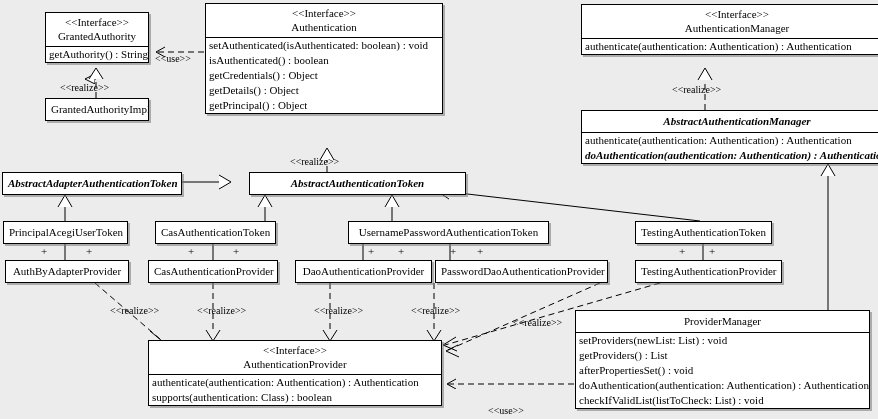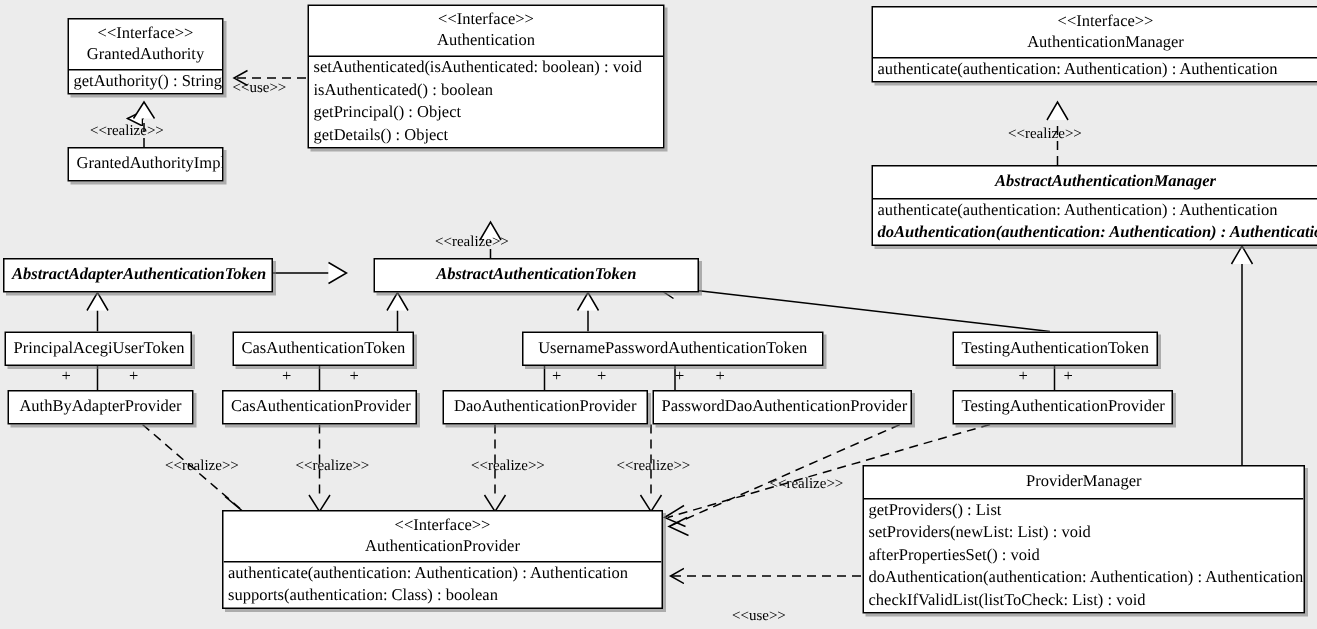--- a/index.html
+++ b/index.html
@@ -216,22 +216,23 @@
   </div>
 
   <div class="uml-class" style="left:205px;top:3px;width:238px;">
     <div class="hdr">
       <span class="stereo">&lt;&lt;Interface&gt;&gt;</span>
       <span class="cname">Authentication</span>
     </div>
     <div class="compartment">
       <div class="member">setAuthenticated(isAuthenticated: boolean) : void</div>
       <div class="member">isAuthenticated() : boolean</div>
+      <div class="member">getCredentials() : Object</div>
+      <div class="member">getDetails() : Object</div>
       <div class="member">getPrincipal() : Object</div>
-      <div class="member">getDetails() : Object</div>
     </div>
   </div>
 
   <div class="uml-class" style="left:581px;top:4px;width:312px;">
     <div class="hdr">
       <span class="stereo">&lt;&lt;Interface&gt;&gt;</span>
       <span class="cname">AuthenticationManager</span>
     </div>
     <div class="compartment">
       <div class="member">authenticate(authentication: Authentication) : Authentication</div>
@@ -297,22 +298,22 @@
     </div>
     <div class="compartment">
       <div class="member">authenticate(authentication: Authentication) : Authentication</div>
       <div class="member">supports(authentication: Class) : boolean</div>
     </div>
   </div>
 
   <div class="uml-class" style="left:575px;top:310px;width:295px;">
     <div class="simple-hdr">ProviderManager</div>
     <div class="compartment">
+      <div class="member">setProviders(newList: List) : void</div>
       <div class="member">getProviders() : List</div>
-      <div class="member">setProviders(newList: List) : void</div>
       <div class="member">afterPropertiesSet() : void</div>
       <div class="member">doAuthentication(authentication: Authentication) : Authentication</div>
       <div class="member">checkIfValidList(listToCheck: List) : void</div>
     </div>
   </div>
 
   <div class="edge-label" style="left:155px;top:53px;">&lt;&lt;use&gt;&gt;</div>
 
   <div class="edge-label" style="left:60px;top:82px;">&lt;&lt;realize&gt;&gt;</div>
 

